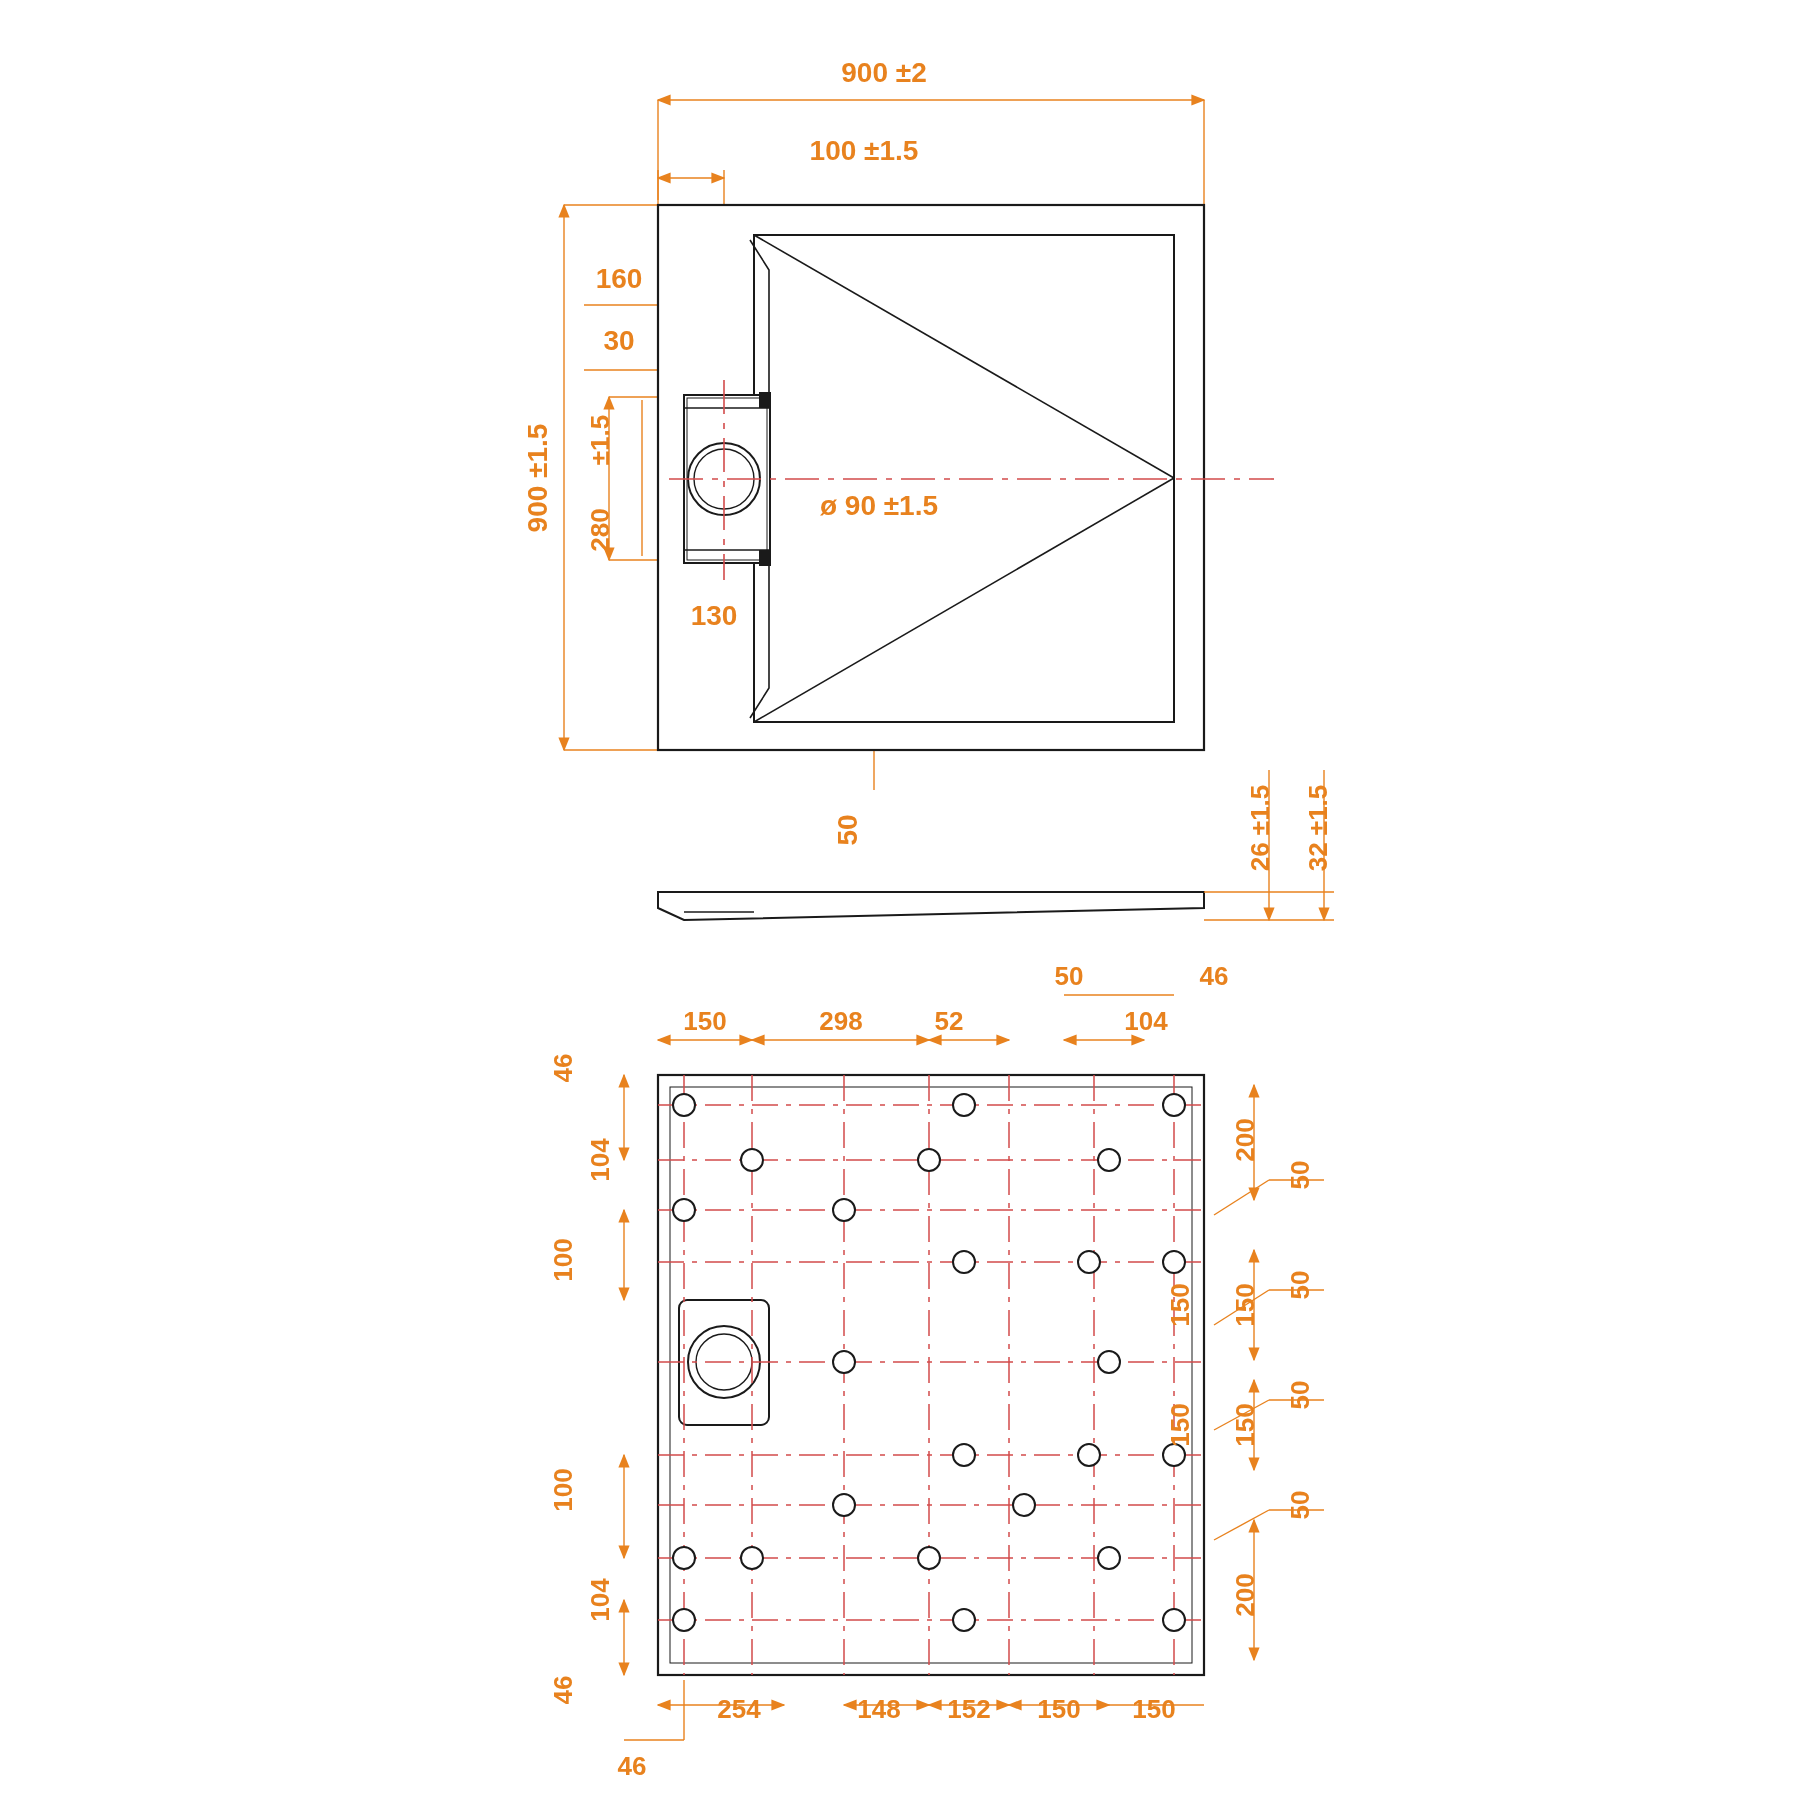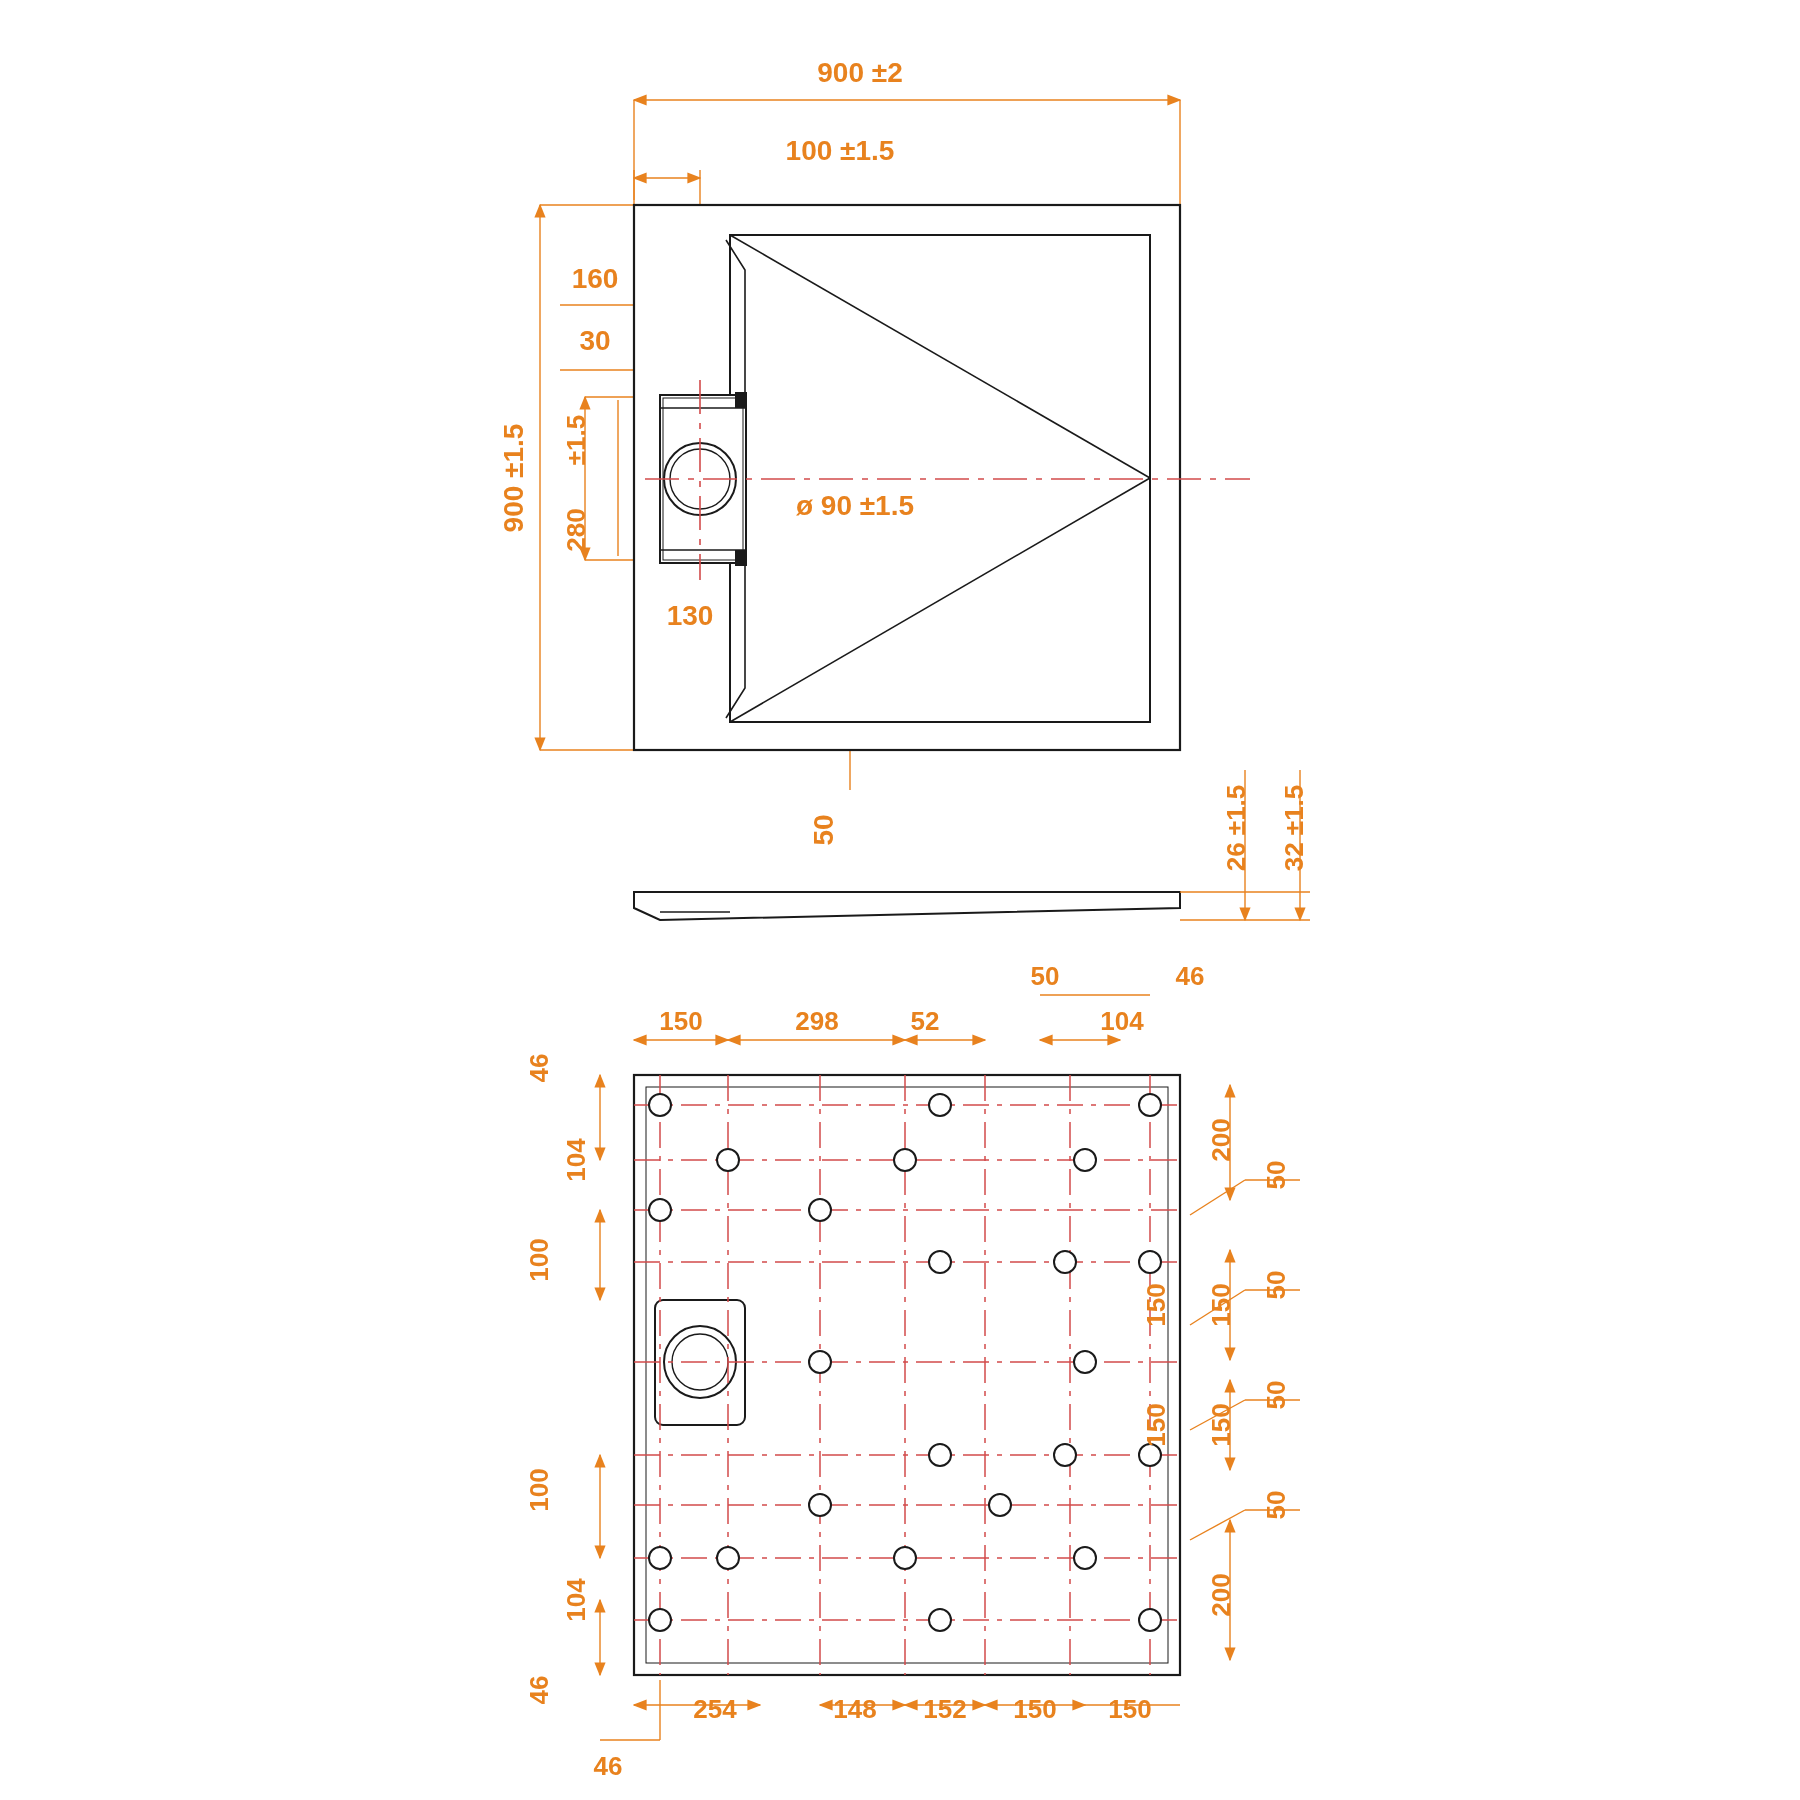--- a/index.html
+++ b/index.html
@@ -1,17 +1,17 @@
 <!DOCTYPE html>
 <html><head>
 <meta charset="utf-8">
 <style>
   html,body{margin:0;padding:0;background:#ffffff;}
   body{width:1800px;height:1800px;font-family:"Liberation Sans",sans-serif;}
-  #stage{position:relative;width:1544px;height:1800px;overflow:hidden;}
+  #stage{position:relative;width:1544px;height:1800px;overflow:hidden;margin-left:24px;}
   svg{position:absolute;left:0;top:0;width:1800px;height:1800px;}
   .dimtext{fill:#E8821E;font-family:"Liberation Sans",sans-serif;font-weight:700;}
   .t28{font-size:28px;}
   .t26{font-size:26px;}
 </style>
 </head>
 <body>
 
 <div id="stage">
 <svg viewBox="0 0 1800 1800" xmlns="http://www.w3.org/2000/svg">

